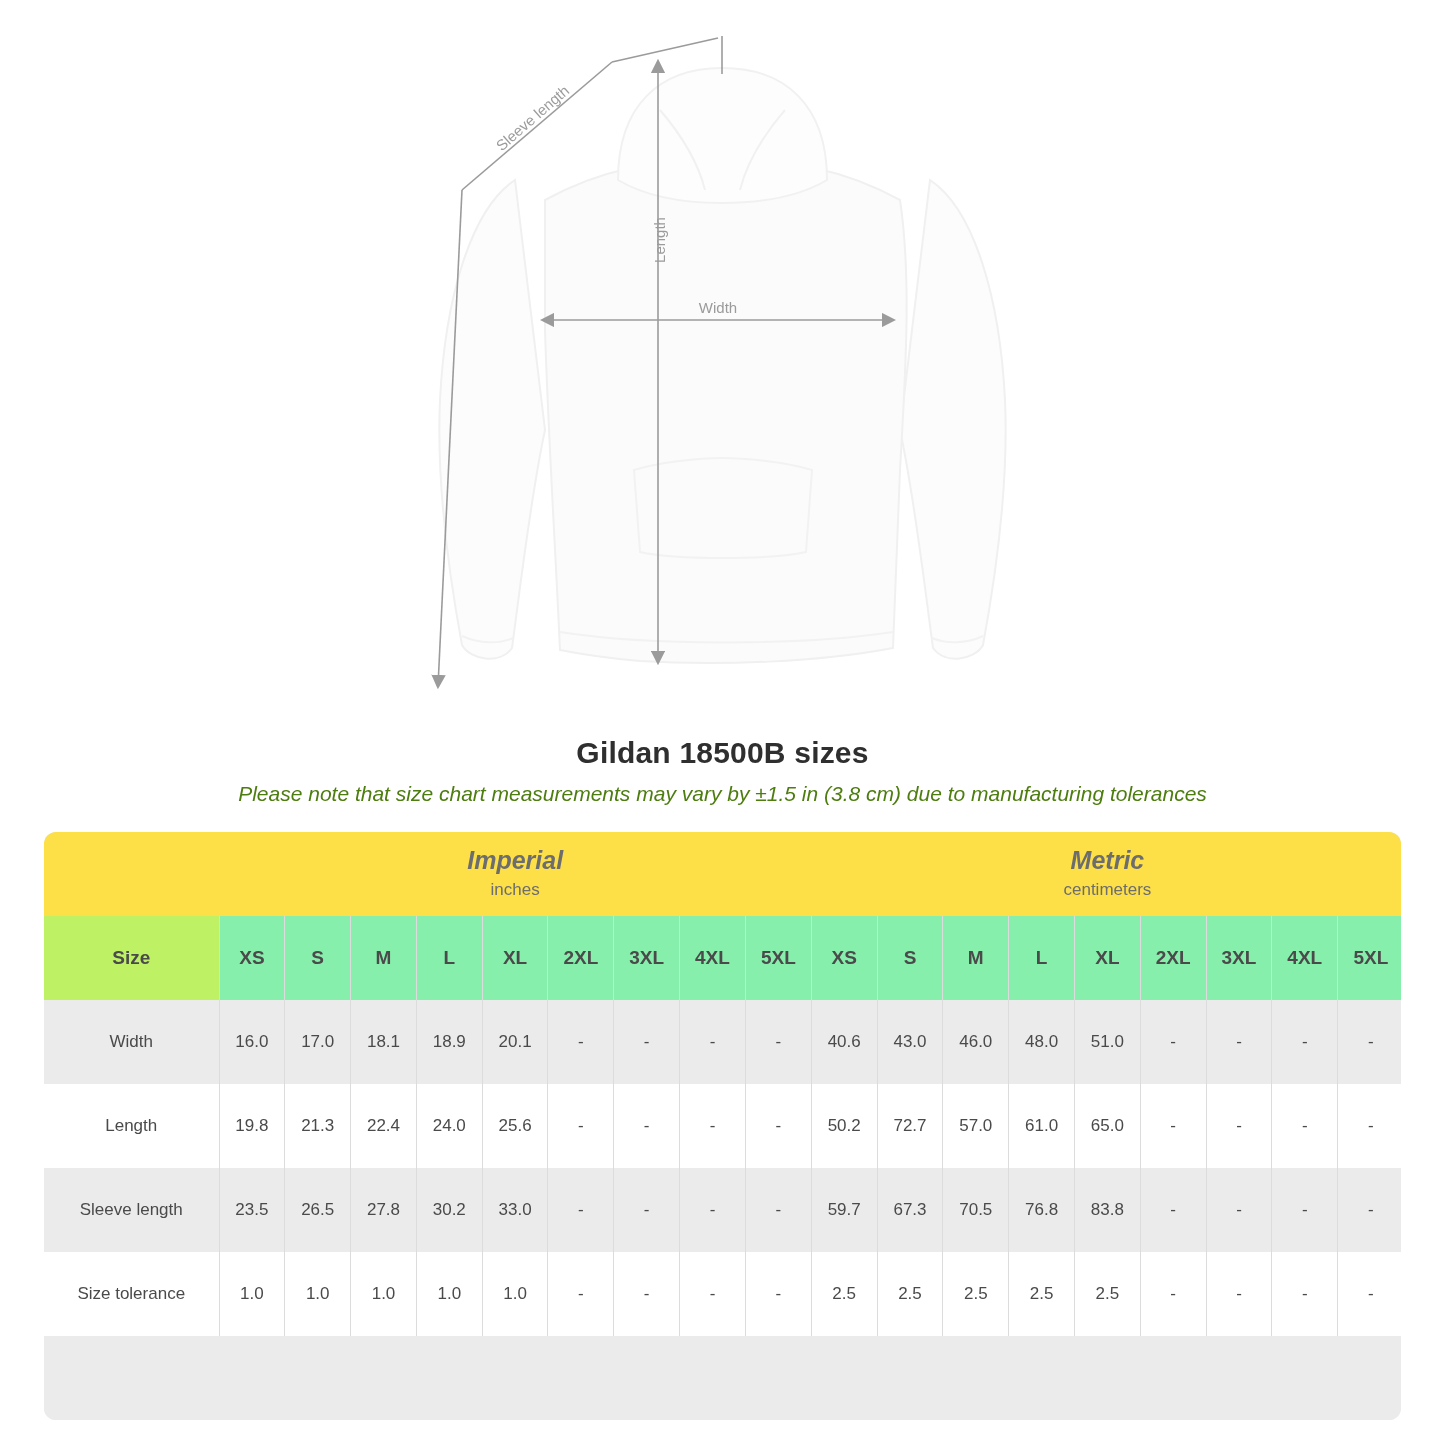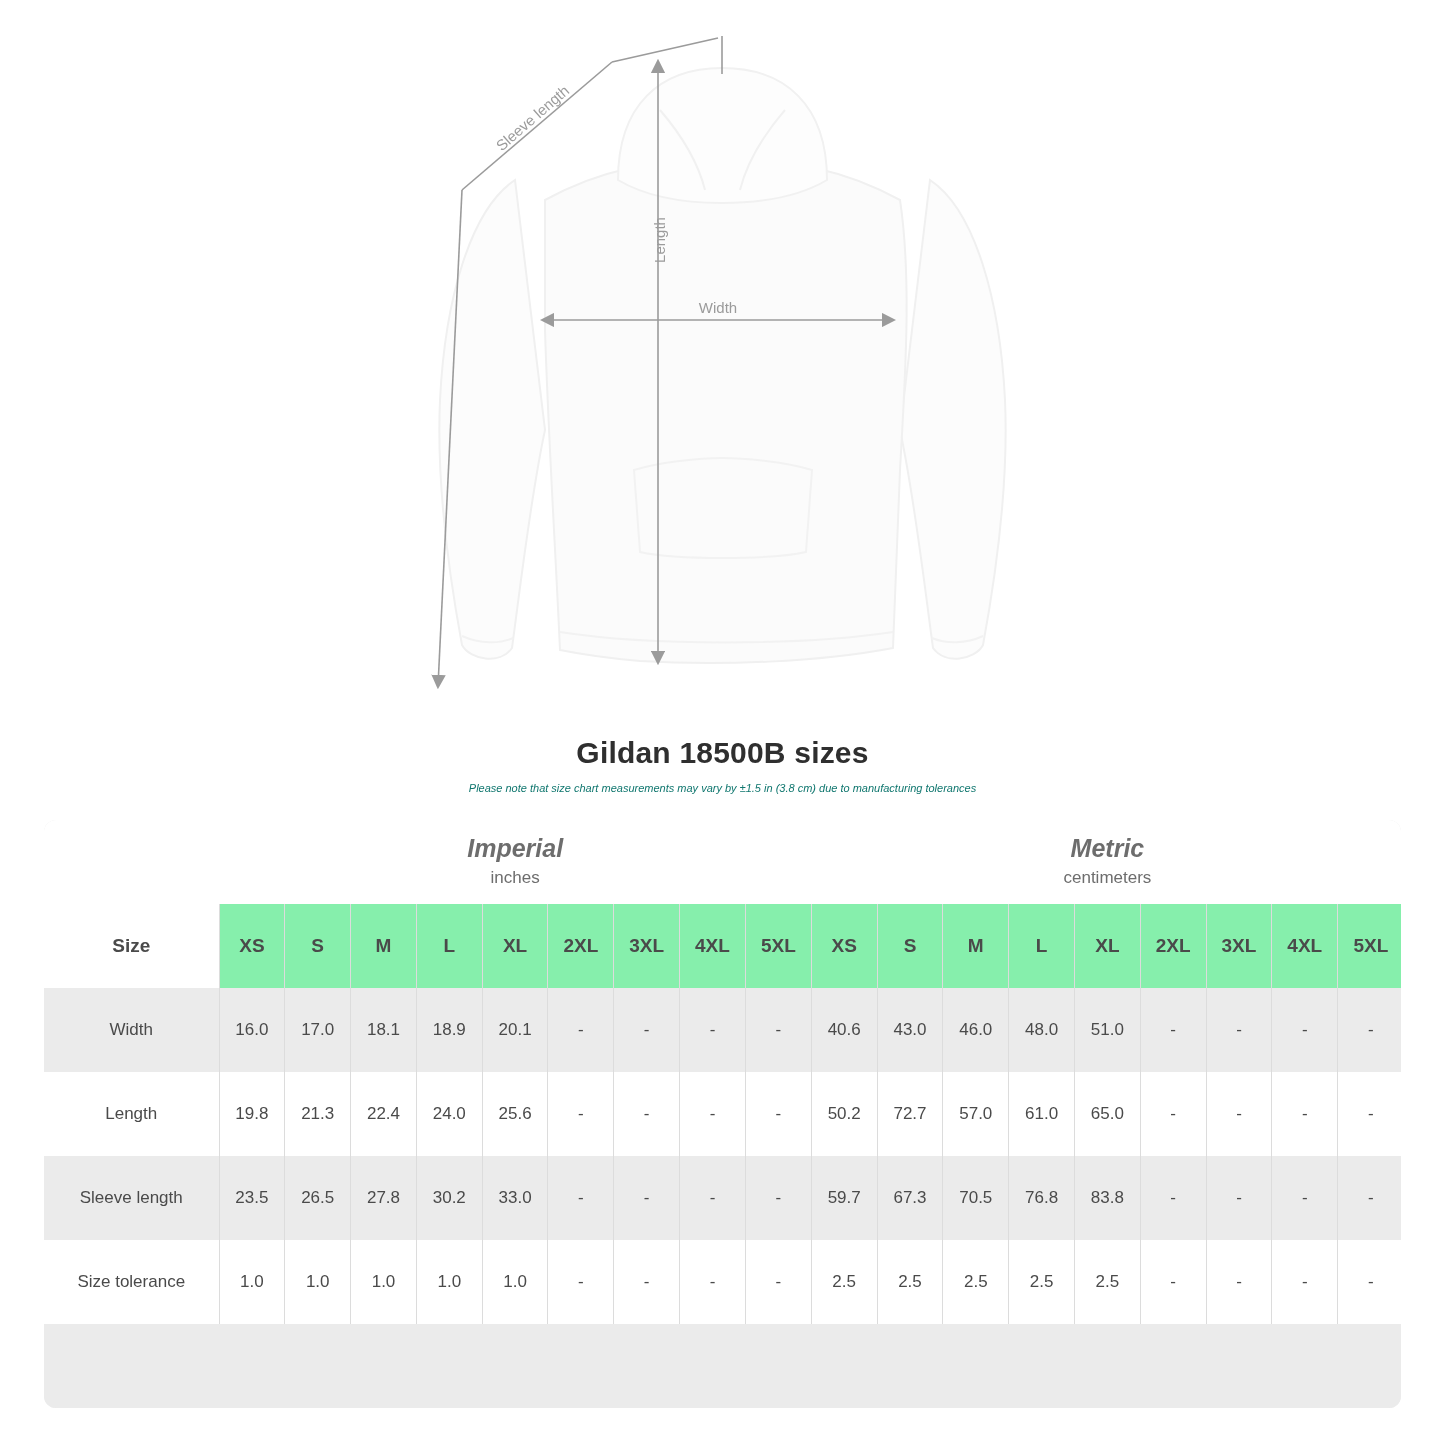--- a/index.html
+++ b/index.html
@@ -35,23 +35,23 @@
     text-align: center;
     margin-top: 16px;
   }
   .chart-title {
     font-size: 30px;
     font-weight: bold;
     color: #2f2f2f;
     letter-spacing: 0.2px;
   }
   .chart-note {
-    font-size: 11px;
+    font-size: 21px;
     font-style: italic;
-    color: #0f766e;
+    color: #4d7c0f;
     margin-top: 12px;
   }
 
   
   .table-wrap {
     margin: 26px 44px 0 44px;
     width: 1357px;
     border-radius: 12px;
     overflow: hidden;
     background: #ebebeb;
@@ -80,30 +80,30 @@
     font-weight: bold;
     color: #6d6d6d;
     line-height: 1.25;
   }
   .unit-units {
     font-size: 17px;
     color: #6d6d6d;
     line-height: 1.6;
   }
   tr.head-row td {
-    background: #ffffff;
+    background: #fde047;
   }
   tr.size-row td {
     background: #86efac;
     font-size: 19px;
     font-weight: bold;
     color: #4a4a4a;
   }
   tr.size-row td.rowlabel {
-    background: #ffffff;
+    background: #bef264;
   }
   tr.band td {
     background: #ebebeb;
   }
   tr.white td {
     background: #ffffff;
   }
   td.rowlabel {
     font-weight: bold;
     font-size: 19px;

